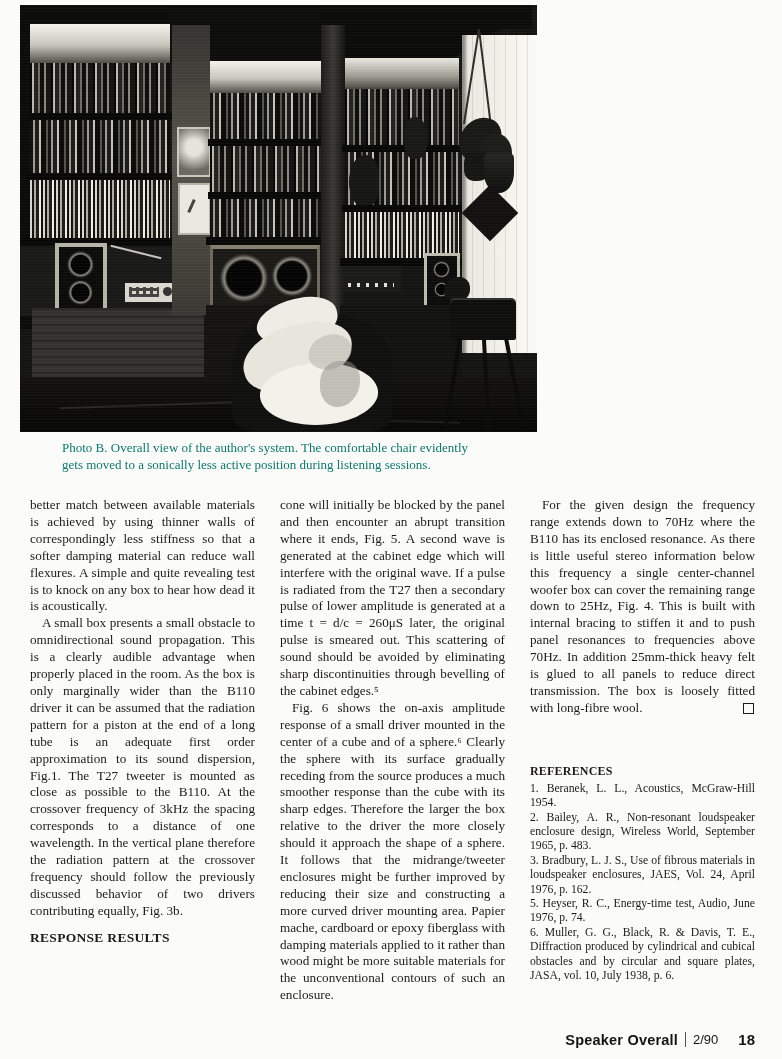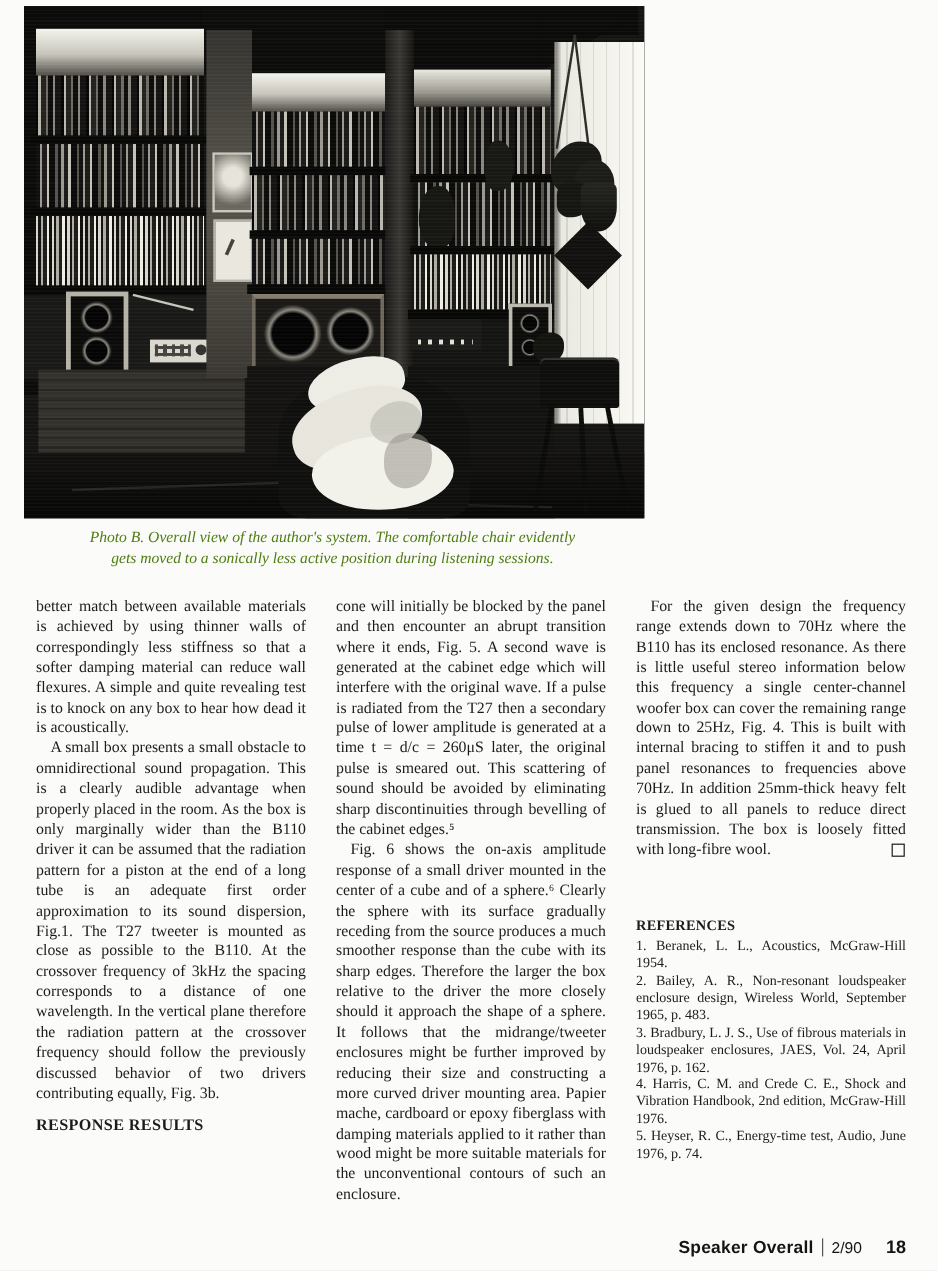--- a/index.html
+++ b/index.html
@@ -88,21 +88,21 @@
   .leg3{left:484px;top:333px;width:4px;height:90px;background:#0a0a09;transform:rotate(-11deg);transform-origin:top center;}
   .chair-dark{left:212px;top:308px;width:160px;height:119px;background:#0f0f0d;border-radius:42% 42% 15% 15%;}
   .fleece1{left:236px;top:294px;width:82px;height:44px;background:#edece5;border-radius:55% 45% 50% 50%;transform:rotate(-12deg);}
   .fleece2{left:222px;top:320px;width:112px;height:64px;background:#e7e5dc;border-radius:50% 45% 55% 45%;transform:rotate(-16deg);}
   .fleece3{left:240px;top:358px;width:118px;height:62px;background:#f2f1ea;border-radius:45% 55% 45% 55%;transform:rotate(-6deg);}
   .fshade1{left:288px;top:330px;width:44px;height:34px;background:#c6c4ba;border-radius:50%;transform:rotate(-20deg);opacity:.8;}
   .fshade2{left:300px;top:356px;width:40px;height:46px;background:#8e8c83;border-radius:50% 40% 60% 45%;opacity:.5;}
   .grain{left:0;top:0;width:100%;height:100%;background:repeating-linear-gradient(0deg,rgba(255,255,255,.03) 0 1px,transparent 1px 3px);}
 
   
-  .caption{position:absolute;left:62px;top:439px;width:430px;font-style:italic;font-size:13px;line-height:17px;color:#4d7c0f;text-align:center;}
+  .caption{position:absolute;left:62px;top:439px;width:430px;font-size:13px;line-height:17px;color:#0f766e;}
   .cols{position:absolute;left:30px;top:497px;width:725px;display:flex;gap:25px;}
   .col{width:225px;font-size:13.2px;line-height:16.9px;text-align:justify;}
   .col p{margin:0;}
   .indent{text-indent:12px;}
   .sect-head{font-weight:bold;font-size:13.5px;margin:10px 0 6px;letter-spacing:.3px;}
   .endwrap{position:relative;}
   .endmark{position:absolute;right:1px;bottom:3px;width:9px;height:9px;border:1.4px solid #1c1b1a;}
   .ref-head{font-weight:bold;font-size:12px;margin-top:46px;margin-bottom:2px;letter-spacing:.2px;}
   .ref{font-size:11.7px;line-height:14.4px;text-align:justify;margin:0;}
   .footer{position:absolute;right:27px;bottom:11px;display:flex;align-items:center;font-family:"Liberation Sans","DejaVu Sans",sans-serif;color:#141413;}
@@ -227,22 +227,22 @@
     </div>
     <div class="col">
       <div class="endwrap">
         <p class="indent">For the given design the frequency range extends down to 70Hz where the B110 has its enclosed resonance. As there is little useful stereo information below this frequency a single center-channel woofer box can cover the remaining range down to 25Hz, Fig. 4. This is built with internal bracing to stiffen it and to push panel resonances to frequencies above 70Hz. In addition 25mm-thick heavy felt is glued to all panels to reduce direct transmission. The box is loosely fitted with long-fibre wool.</p>
         <span class="endmark"></span>
       </div>
       <div class="ref-head">REFERENCES</div>
       <p class="ref">1. Beranek, L. L., Acoustics, McGraw-Hill 1954.</p>
       <p class="ref">2. Bailey, A. R., Non-resonant loudspeaker enclosure design, Wireless World, September 1965, p. 483.</p>
       <p class="ref">3. Bradbury, L. J. S., Use of fibrous materials in loudspeaker enclosures, JAES, Vol. 24, April 1976, p. 162.</p>
-      <p class="ref">4. Harris, C. M. and Crede C. E., Shock and Vibration Handbook, 2nd edition, McGraw-Hill 1976.</p>
       <p class="ref">5. Heyser, R. C., Energy-time test, Audio, June 1976, p. 74.</p>
+      <p class="ref">6. Muller, G. G., Black, R. &amp; Davis, T. E., Diffraction produced by cylindrical and cubical obstacles and by circular and square plates, JASA, vol. 10, July 1938, p. 6.</p>
     </div>
   </div>
 
   <div class="footer">
     <span class="mag">Speaker Overall</span>
     <span class="fdiv"></span>
     <span class="issue">2/90</span>
     <span class="pageno">18</span>
   </div>
 

